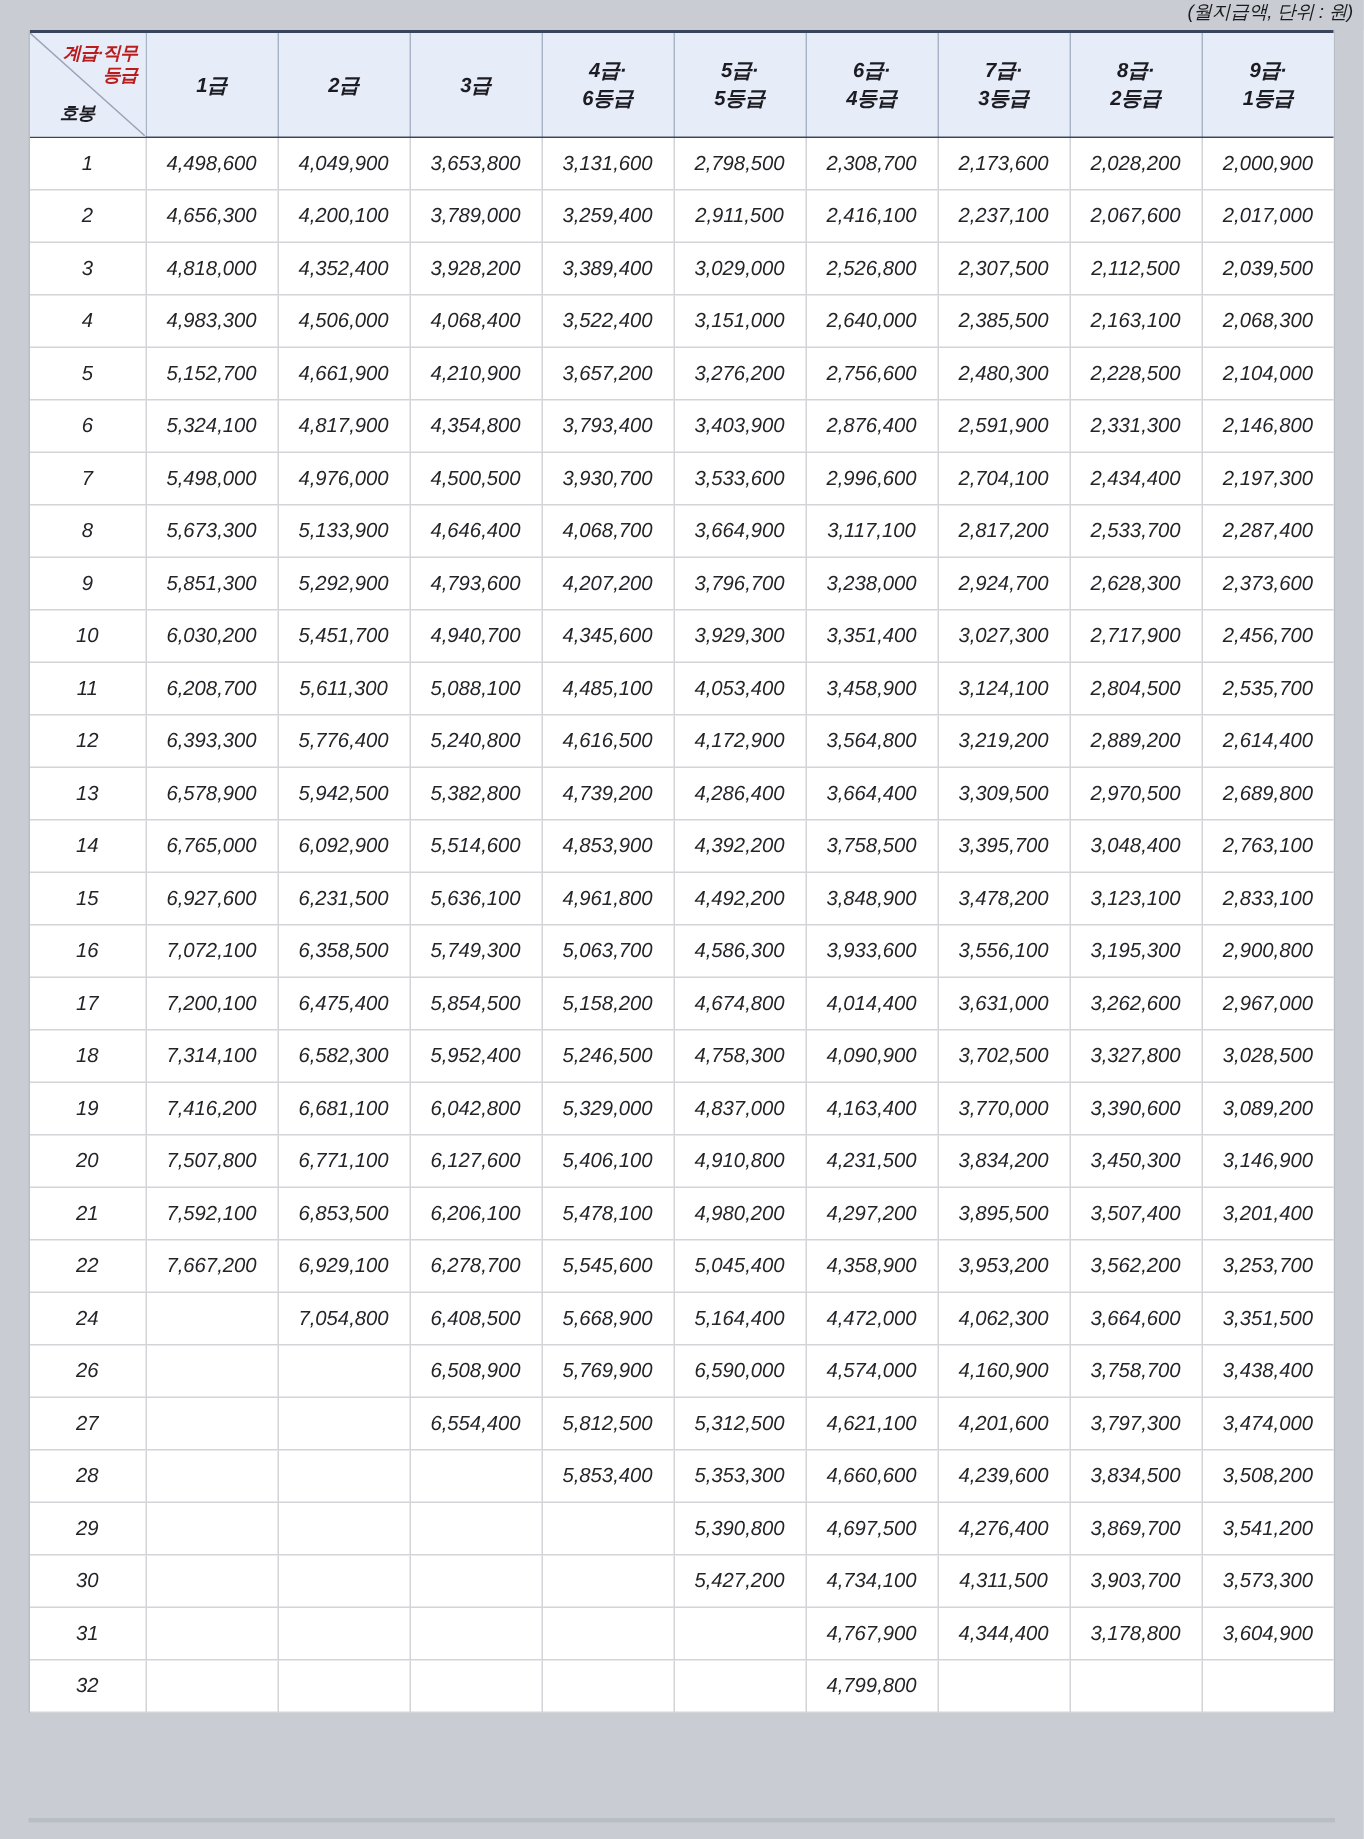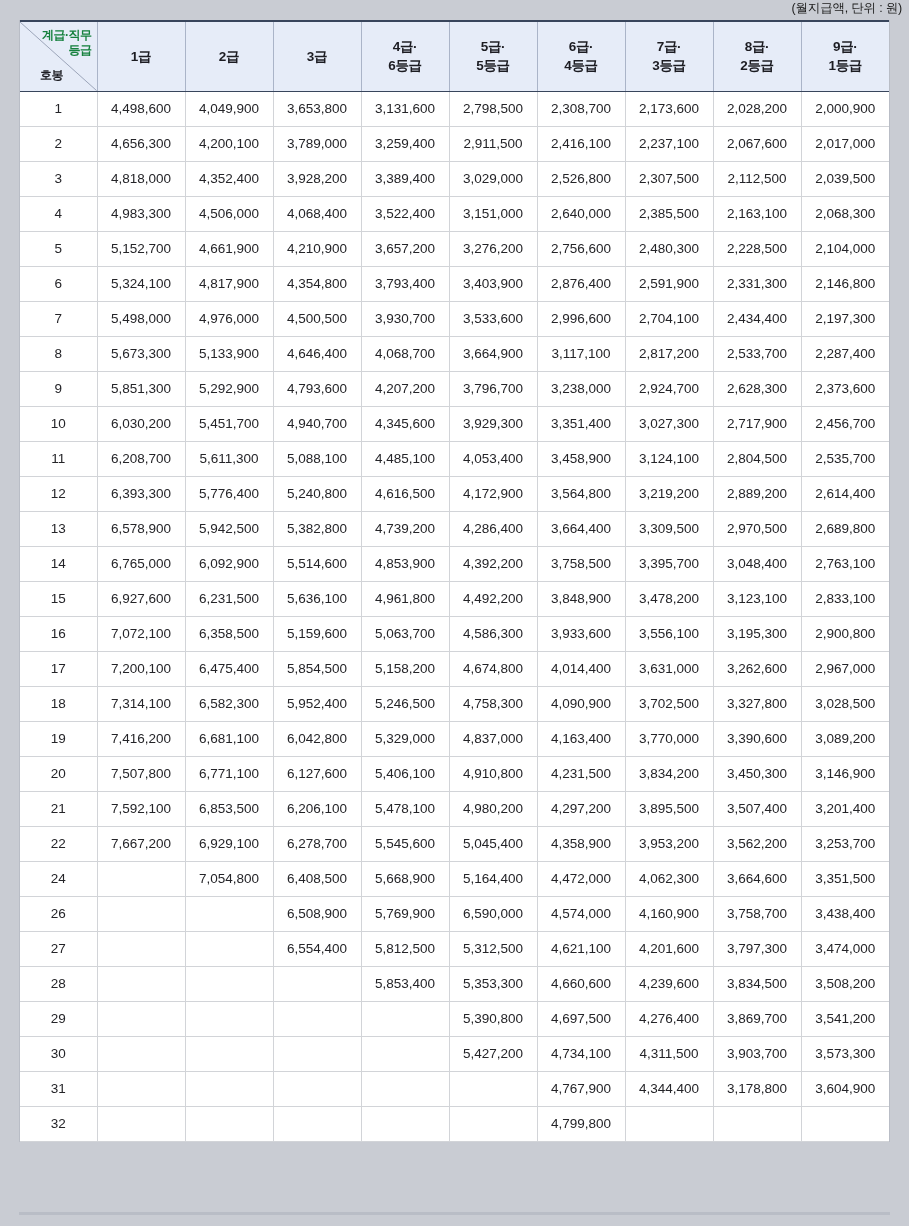--- a/index.html
+++ b/index.html
@@ -14,20 +14,21 @@
     font-family: "Liberation Sans", "DejaVu Sans", sans-serif;
     overflow: hidden;
   }
 
   .page {
     position: relative;
     width: 909px;
     height: 1226px;
     background: #c9ccd3;
     box-sizing: border-box;
+    font-style: italic;
   }
 
   
   .caption-bar {
     position: absolute;
     left: 0;
     top: 0;
     width: 909px;
     height: 20px;
     background: #c9ccd3;
@@ -100,21 +101,21 @@
     pointer-events: none;
   }
   th.corner .lbl-col {
     position: absolute;
     right: 5px;
     top: 6px;
     font-size: 12px;
     font-weight: bold;
     line-height: 15px;
     text-align: right;
-    color: #15803d;
+    color: #b91c1c;
     letter-spacing: -0.5px;
     white-space: nowrap;
   }
   th.corner .lbl-row {
     position: absolute;
     left: 20px;
     bottom: 8px;
     font-size: 12px;
     font-weight: bold;
     line-height: 15px;
@@ -377,21 +378,21 @@
             <td>4,492,200</td>
             <td>3,848,900</td>
             <td>3,478,200</td>
             <td>3,123,100</td>
             <td>2,833,100</td>
           </tr>
           <tr>
             <td class="step">16</td>
             <td>7,072,100</td>
             <td>6,358,500</td>
-            <td>5,159,600</td>
+            <td>5,749,300</td>
             <td>5,063,700</td>
             <td>4,586,300</td>
             <td>3,933,600</td>
             <td>3,556,100</td>
             <td>3,195,300</td>
             <td>2,900,800</td>
           </tr>
           <tr>
             <td class="step">17</td>
             <td>7,200,100</td>

